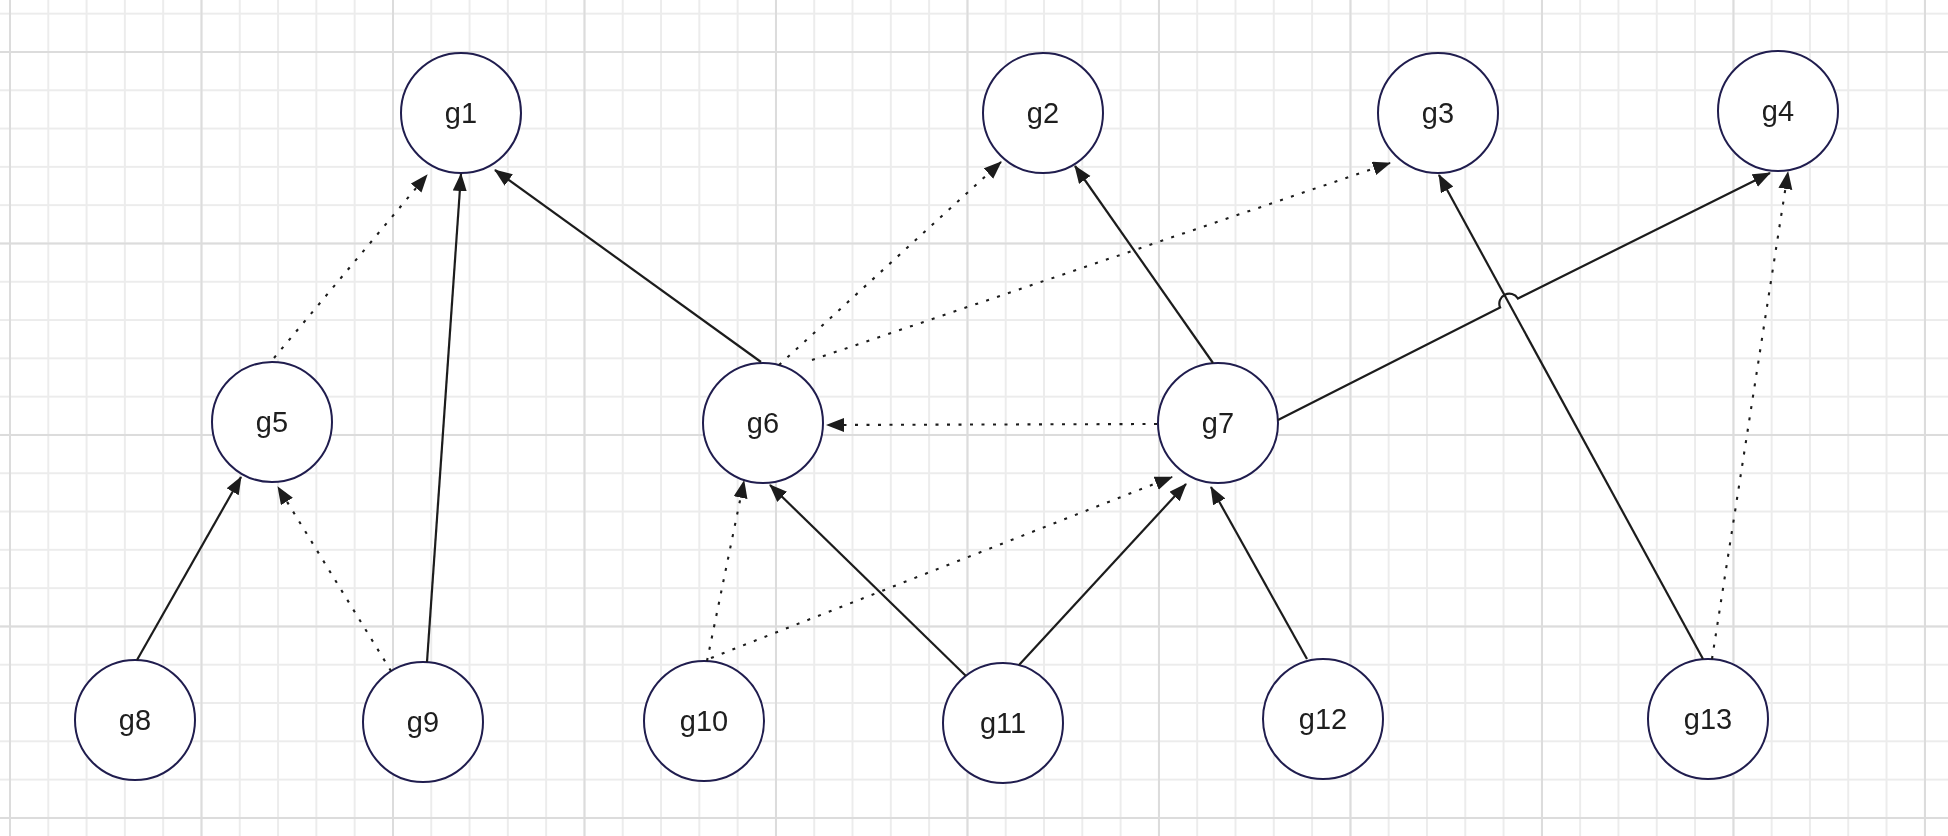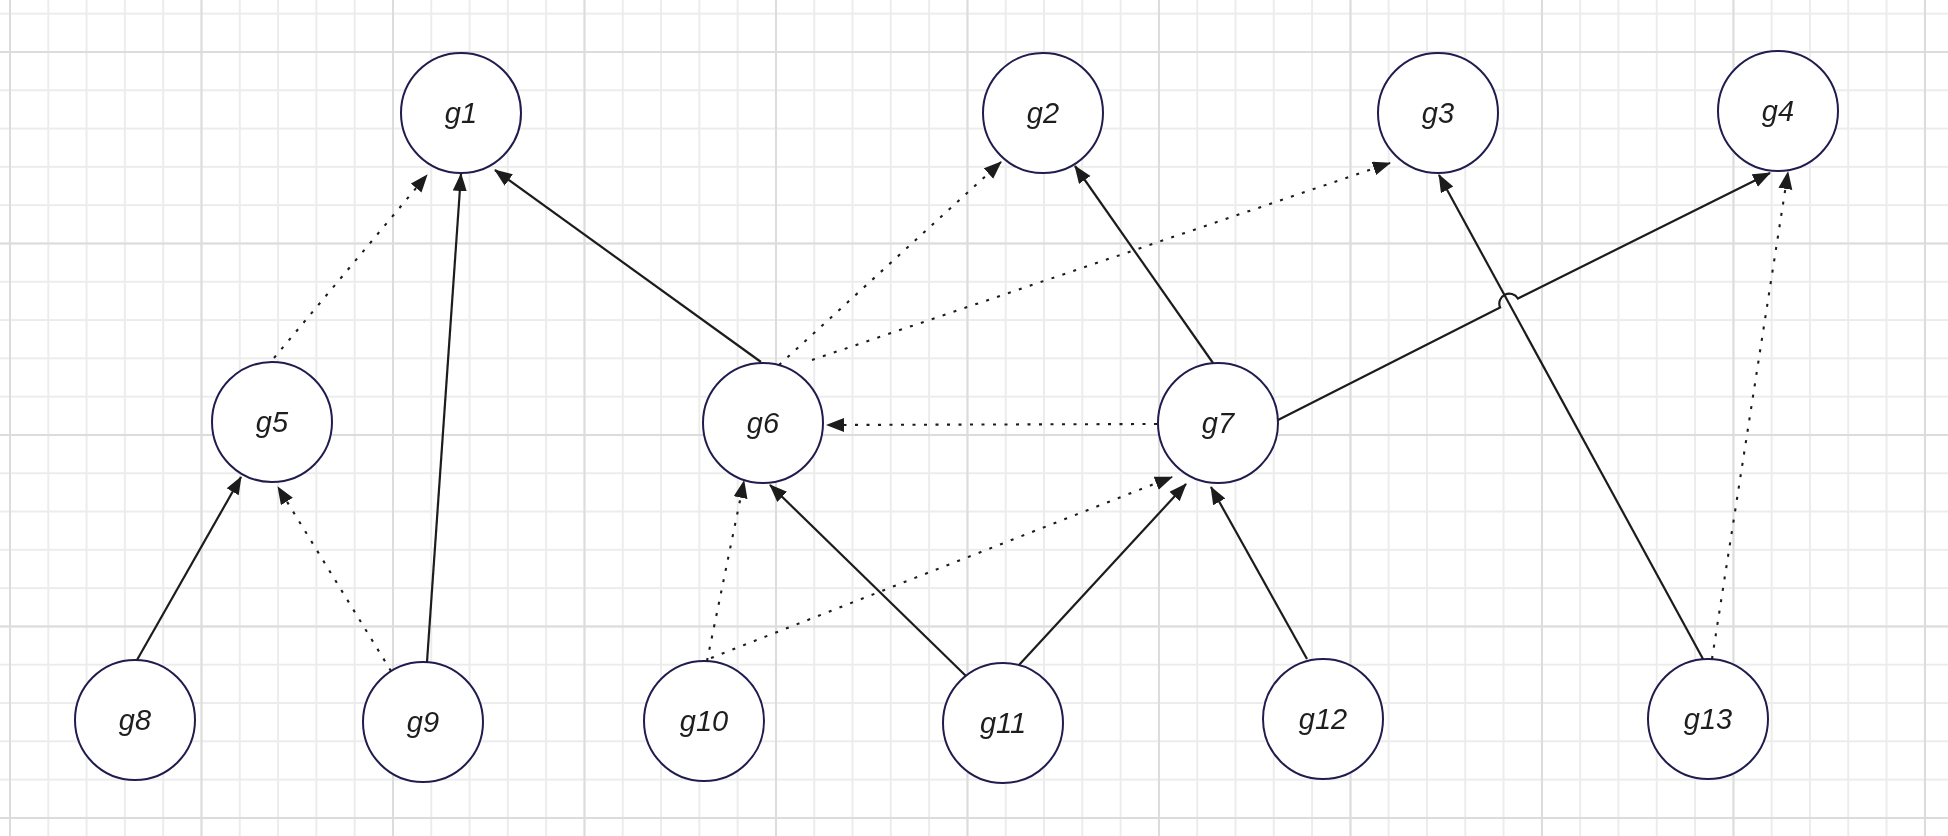--- a/index.html
+++ b/index.html
@@ -24,21 +24,20 @@
     background-size:
       191.5px 100%,
       100% 191.5px,
       38.3px 100%,
       100% 38.3px;
     background-position:
       9px 0,
       0 51px,
       9px 0,
       0 12.7px;
-    font-style: italic;
   }
   svg.graph {
     position: absolute;
     left: 0;
     top: 0;
     width: 1948px;
     height: 836px;
     display: block;
   }
   .node-circle {

